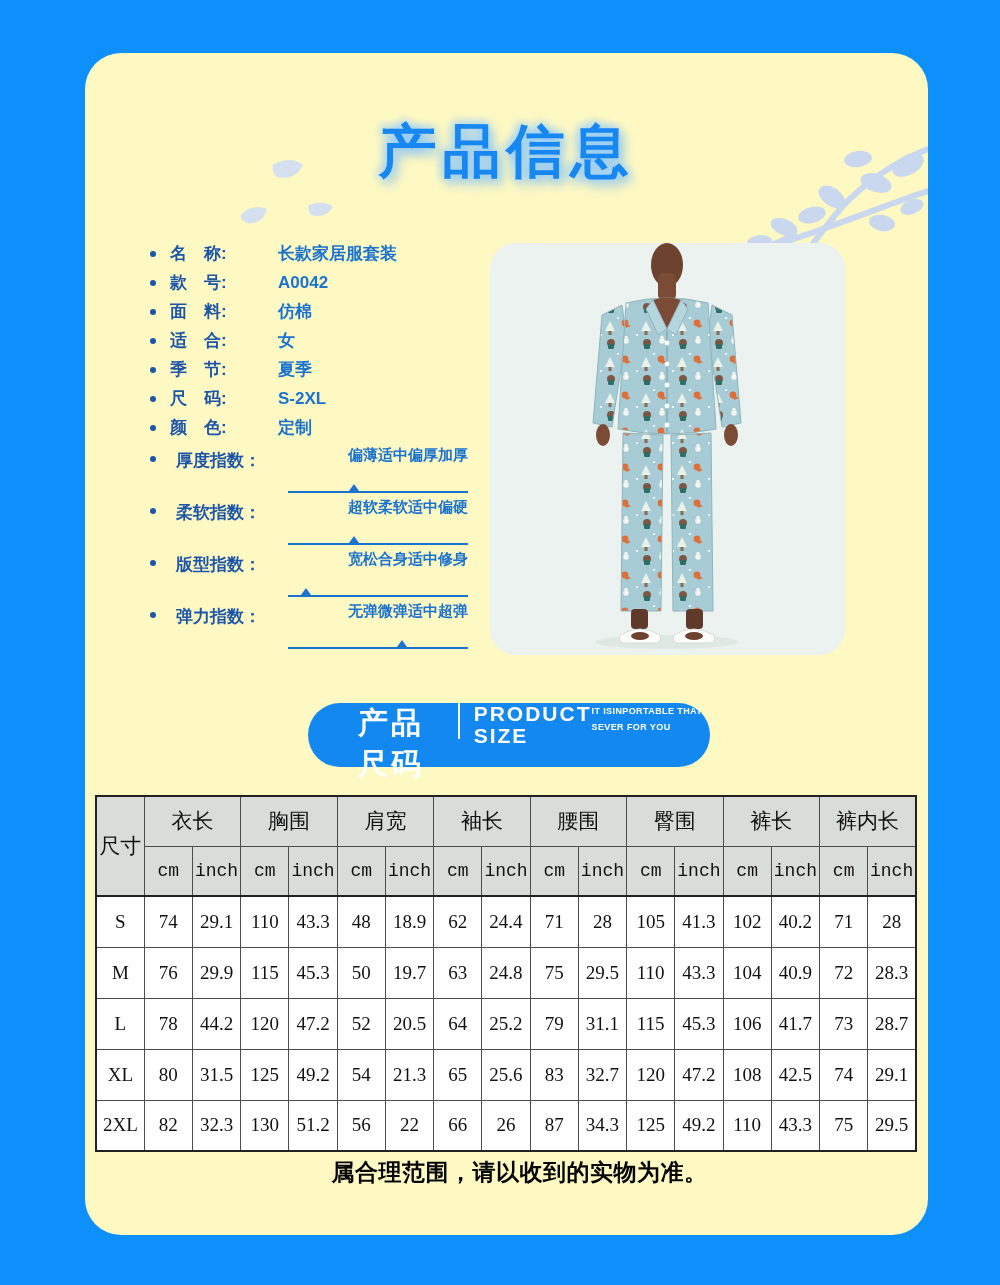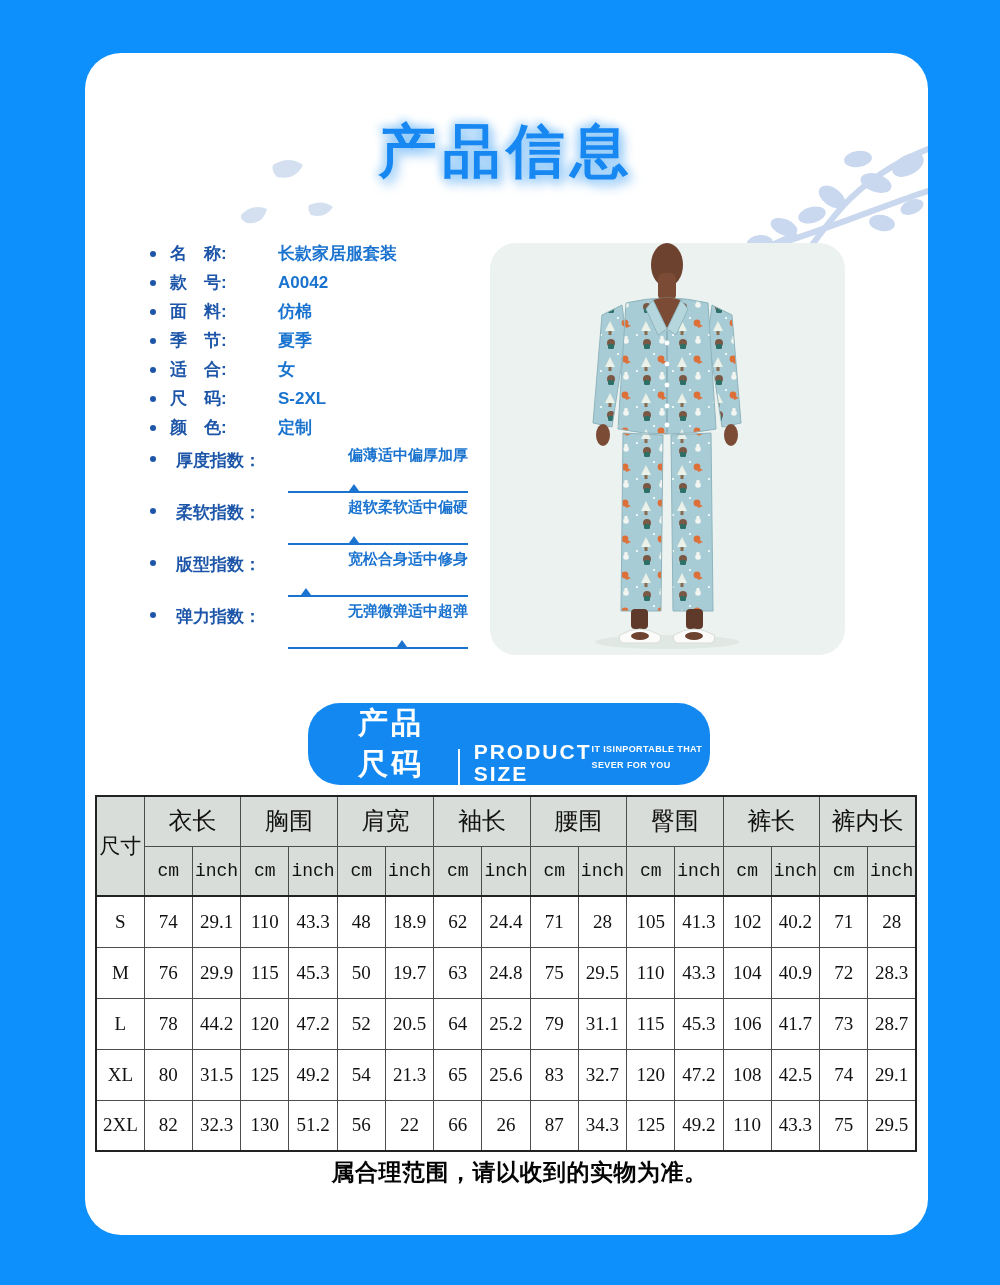--- a/index.html
+++ b/index.html
@@ -6,21 +6,21 @@
   html,body { width:1000px; height:1285px; }
   body {
     position:relative;
     background:#0d8ffc;
     font-family:"Liberation Sans","DejaVu Sans",sans-serif;
     overflow:hidden;
   }
   .card {
     position:absolute; left:85px; top:53px;
     width:843px; height:1182px;
-    background:#ffffff; border-radius:36px;
+    background:#fef9c3; border-radius:36px;
     overflow:hidden;
   }
   
   .decor-right { position:absolute; top:78px; right:0; width:252px; height:150px; }
   .decor-left  { position:absolute; top:100px; left:128px; width:130px; height:100px; }
 
   
   .title {
     position:absolute; top:60px; left:0; right:0;
     text-align:center;
@@ -52,43 +52,43 @@
     border-left:5px solid transparent; border-right:5px solid transparent;
     border-bottom:7px solid #1a73cf;
   }
 
   
   .photo-card { position:absolute; left:405px; top:190px; width:355px; height:412px; }
   .photo-card svg { display:block; }
 
   
   .banner {
-    position:absolute; left:223px; top:650px; width:402px; height:82px;
+    position:absolute; left:223px; top:650px; width:402px; height:64px;
     background:#1388f0; border-radius:32px;
-    display:flex; align-items:flex-end; padding-left:50px;
+    display:flex; align-items:flex-start; padding-left:50px;
     color:#ffffff;
   }
   .banner-cn { font-size:30px; font-weight:700; letter-spacing:3px; }
   .banner-divider { width:2px; height:36px; background:rgba(255,255,255,.95); margin:0 14px 0 16px; flex:none; }
   .banner-en { display:flex; flex-direction:row; justify-content:center; }
   .banner-en-title { font-size:21px; font-weight:700; letter-spacing:2px; line-height:22px; }
   .banner-en-sub { font-size:9px; font-weight:700; letter-spacing:.4px; line-height:16px; }
 
   
   .table-wrap { position:absolute; left:10px; top:742px; width:822px; }
   table.size-table {
     width:822px; border-collapse:collapse; table-layout:fixed;
     font-family:"Liberation Serif","DejaVu Serif",serif;
     color:#111; border:2px solid #222;
   }
   table.size-table th, table.size-table td {
     border:1px solid #4c4c4c; text-align:center; vertical-align:middle;
     font-weight:400; padding:0;
   }
-  table.size-table thead th { background:#d9ddd9; height:50px; font-size:24px; }
+  table.size-table thead th { background:#d9ddd9; height:50px; font-size:21px; }
   table.size-table thead tr.units th { font-size:18px; font-family:"Liberation Mono","DejaVu Sans Mono",monospace;margin-top:31px; }
   table.size-table thead { border-bottom:2px solid #222; }
   table.size-table th.corner { font-size:21px;margin-top:20px; }
   table.size-table tbody td { height:51px; font-size:19px; background:#ffffff; }
   table.size-table tbody td.size-cell { font-size:19px; }
 
   
   .note {
     position:absolute; left:0; right:0; top:1102px;
     text-align:center;
@@ -147,27 +147,27 @@
         <span class="detail-label">款　号:</span>
         <span class="detail-value">A0042</span>
       </div>
       <div class="detail-row">
         <span class="bullet"></span>
         <span class="detail-label">面　料:</span>
         <span class="detail-value">仿棉</span>
       </div>
       <div class="detail-row">
         <span class="bullet"></span>
+        <span class="detail-label">适　合:</span>
+        <span class="detail-value">女</span>
+      </div>
+      <div class="detail-row">
+        <span class="bullet"></span>
         <span class="detail-label">季　节:</span>
         <span class="detail-value">夏季</span>
-      </div>
-      <div class="detail-row">
-        <span class="bullet"></span>
-        <span class="detail-label">适　合:</span>
-        <span class="detail-value">女</span>
       </div>
       <div class="detail-row">
         <span class="bullet"></span>
         <span class="detail-label">尺　码:</span>
         <span class="detail-value">S-2XL</span>
       </div>
       <div class="detail-row">
         <span class="bullet"></span>
         <span class="detail-label">颜　色:</span>
         <span class="detail-value">定制</span>

